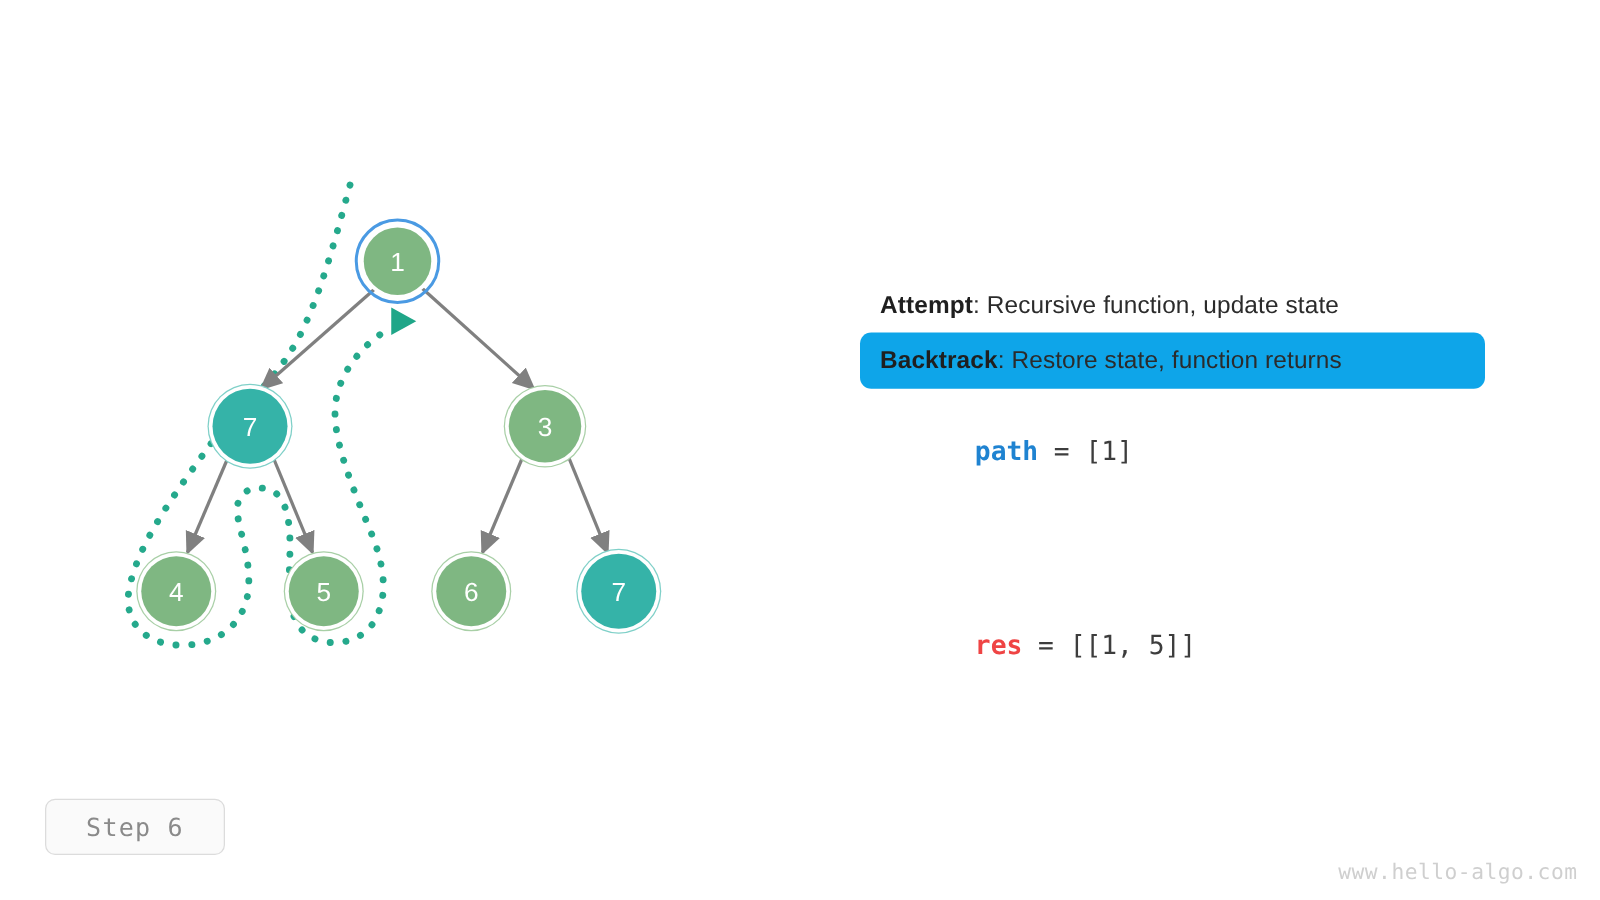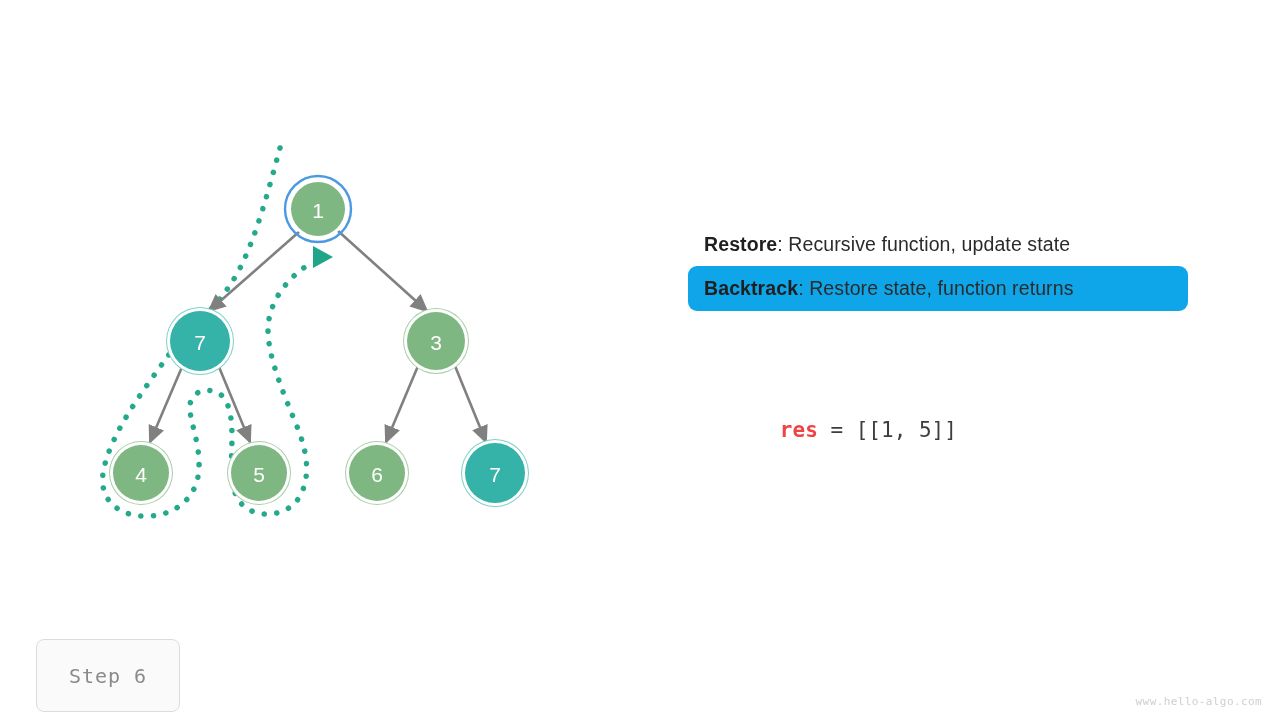--- a/index.html
+++ b/index.html
@@ -82,21 +82,21 @@
   }
   #path-line { margin-top: 14px; }
   #res-line  { margin-top: 83px; }
 
   
   #step-badge {
     position: absolute;
     left: 36px;
     top: 639px;
     width: 144px;
-    height: 73px;
+    height: 45px;
     box-sizing: border-box;
     border: 1px solid #dcdcdc;
     border-radius: 8px;
     background: #fafafa;
     display: flex;
     align-items: center;
     justify-content: center;
   }
   #step-badge .step-text {
     font-family: "DejaVu Sans Mono", "Liberation Mono", monospace;
@@ -104,21 +104,21 @@
     color: #8a8a8a;
     letter-spacing: 1px;
   }
 
   
   #watermark {
     position: absolute;
     right: 18px;
     bottom: 12px;
     font-family: "DejaVu Sans Mono", "Liberation Mono", monospace;
-    font-size: 11px;
+    font-size: 17px;
     color: #cfcfcf;
     letter-spacing: 0.4px;
     margin-left: 48px;
   }
 </style>
 </head>
 <body>
 
 <div id="stage">
 
@@ -203,27 +203,30 @@
       <circle cx="495" cy="473" r="34" fill="#7fd0c8"></circle>
       <circle cx="495" cy="473" r="33" fill="#ffffff"></circle>
       <circle cx="495" cy="473" r="30" fill="#35b3a8"></circle>
       <text class="node-label" x="495" y="474">7</text>
     </g>
   </svg>
 
   <div id="panel">
 
     <div class="legend-row">
-      <span class="kw">Restore</span><span>: Recursive function, update state</span>
+      <span class="kw">Attempt</span><span>: Recursive function, update state</span>
     </div>
 
     <div class="legend-row highlight">
       <span class="kw">Backtrack</span><span>: Restore state, function returns</span>
     </div>
 
+    <div class="code-line" id="path-line">
+      <span class="var-path">path</span><span> = [1]</span>
+    </div>
 
     <div class="code-line" id="res-line">
       <span class="var-res">res</span><span> = [[1, 5]]</span>
     </div>
 
   </div>
 
   <div id="step-badge">
     <span class="step-text">Step 6</span>
   </div>

